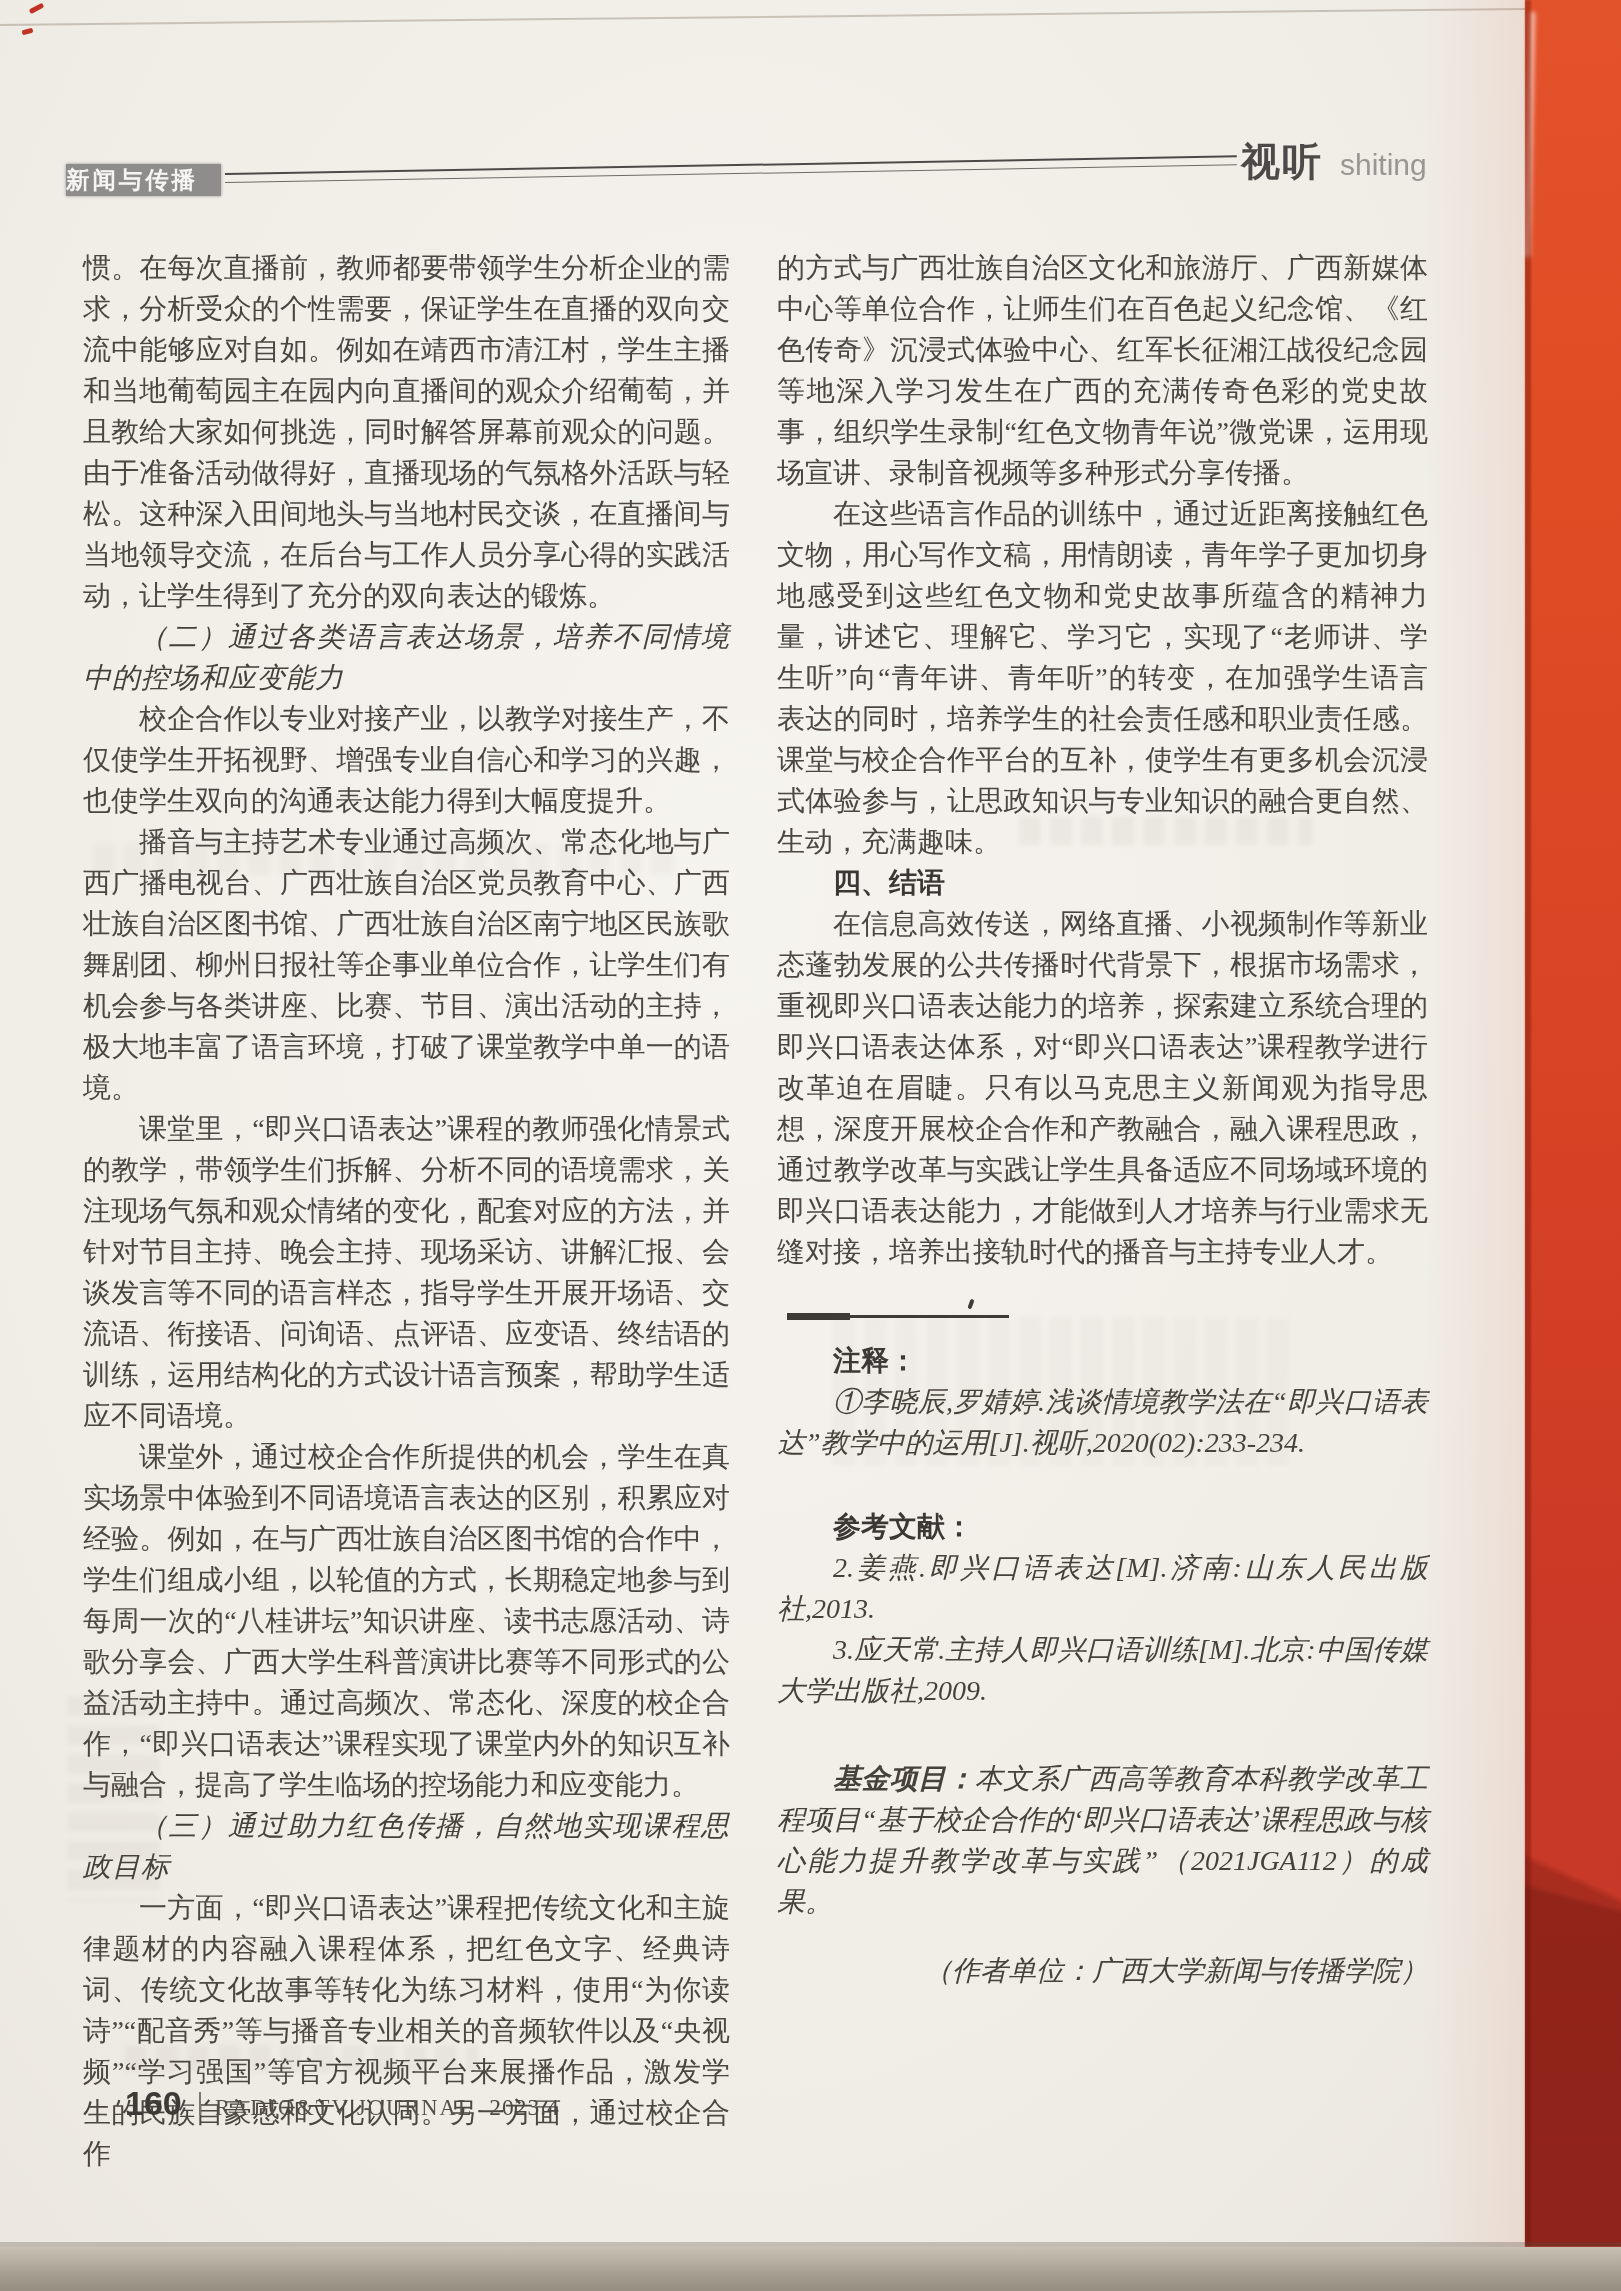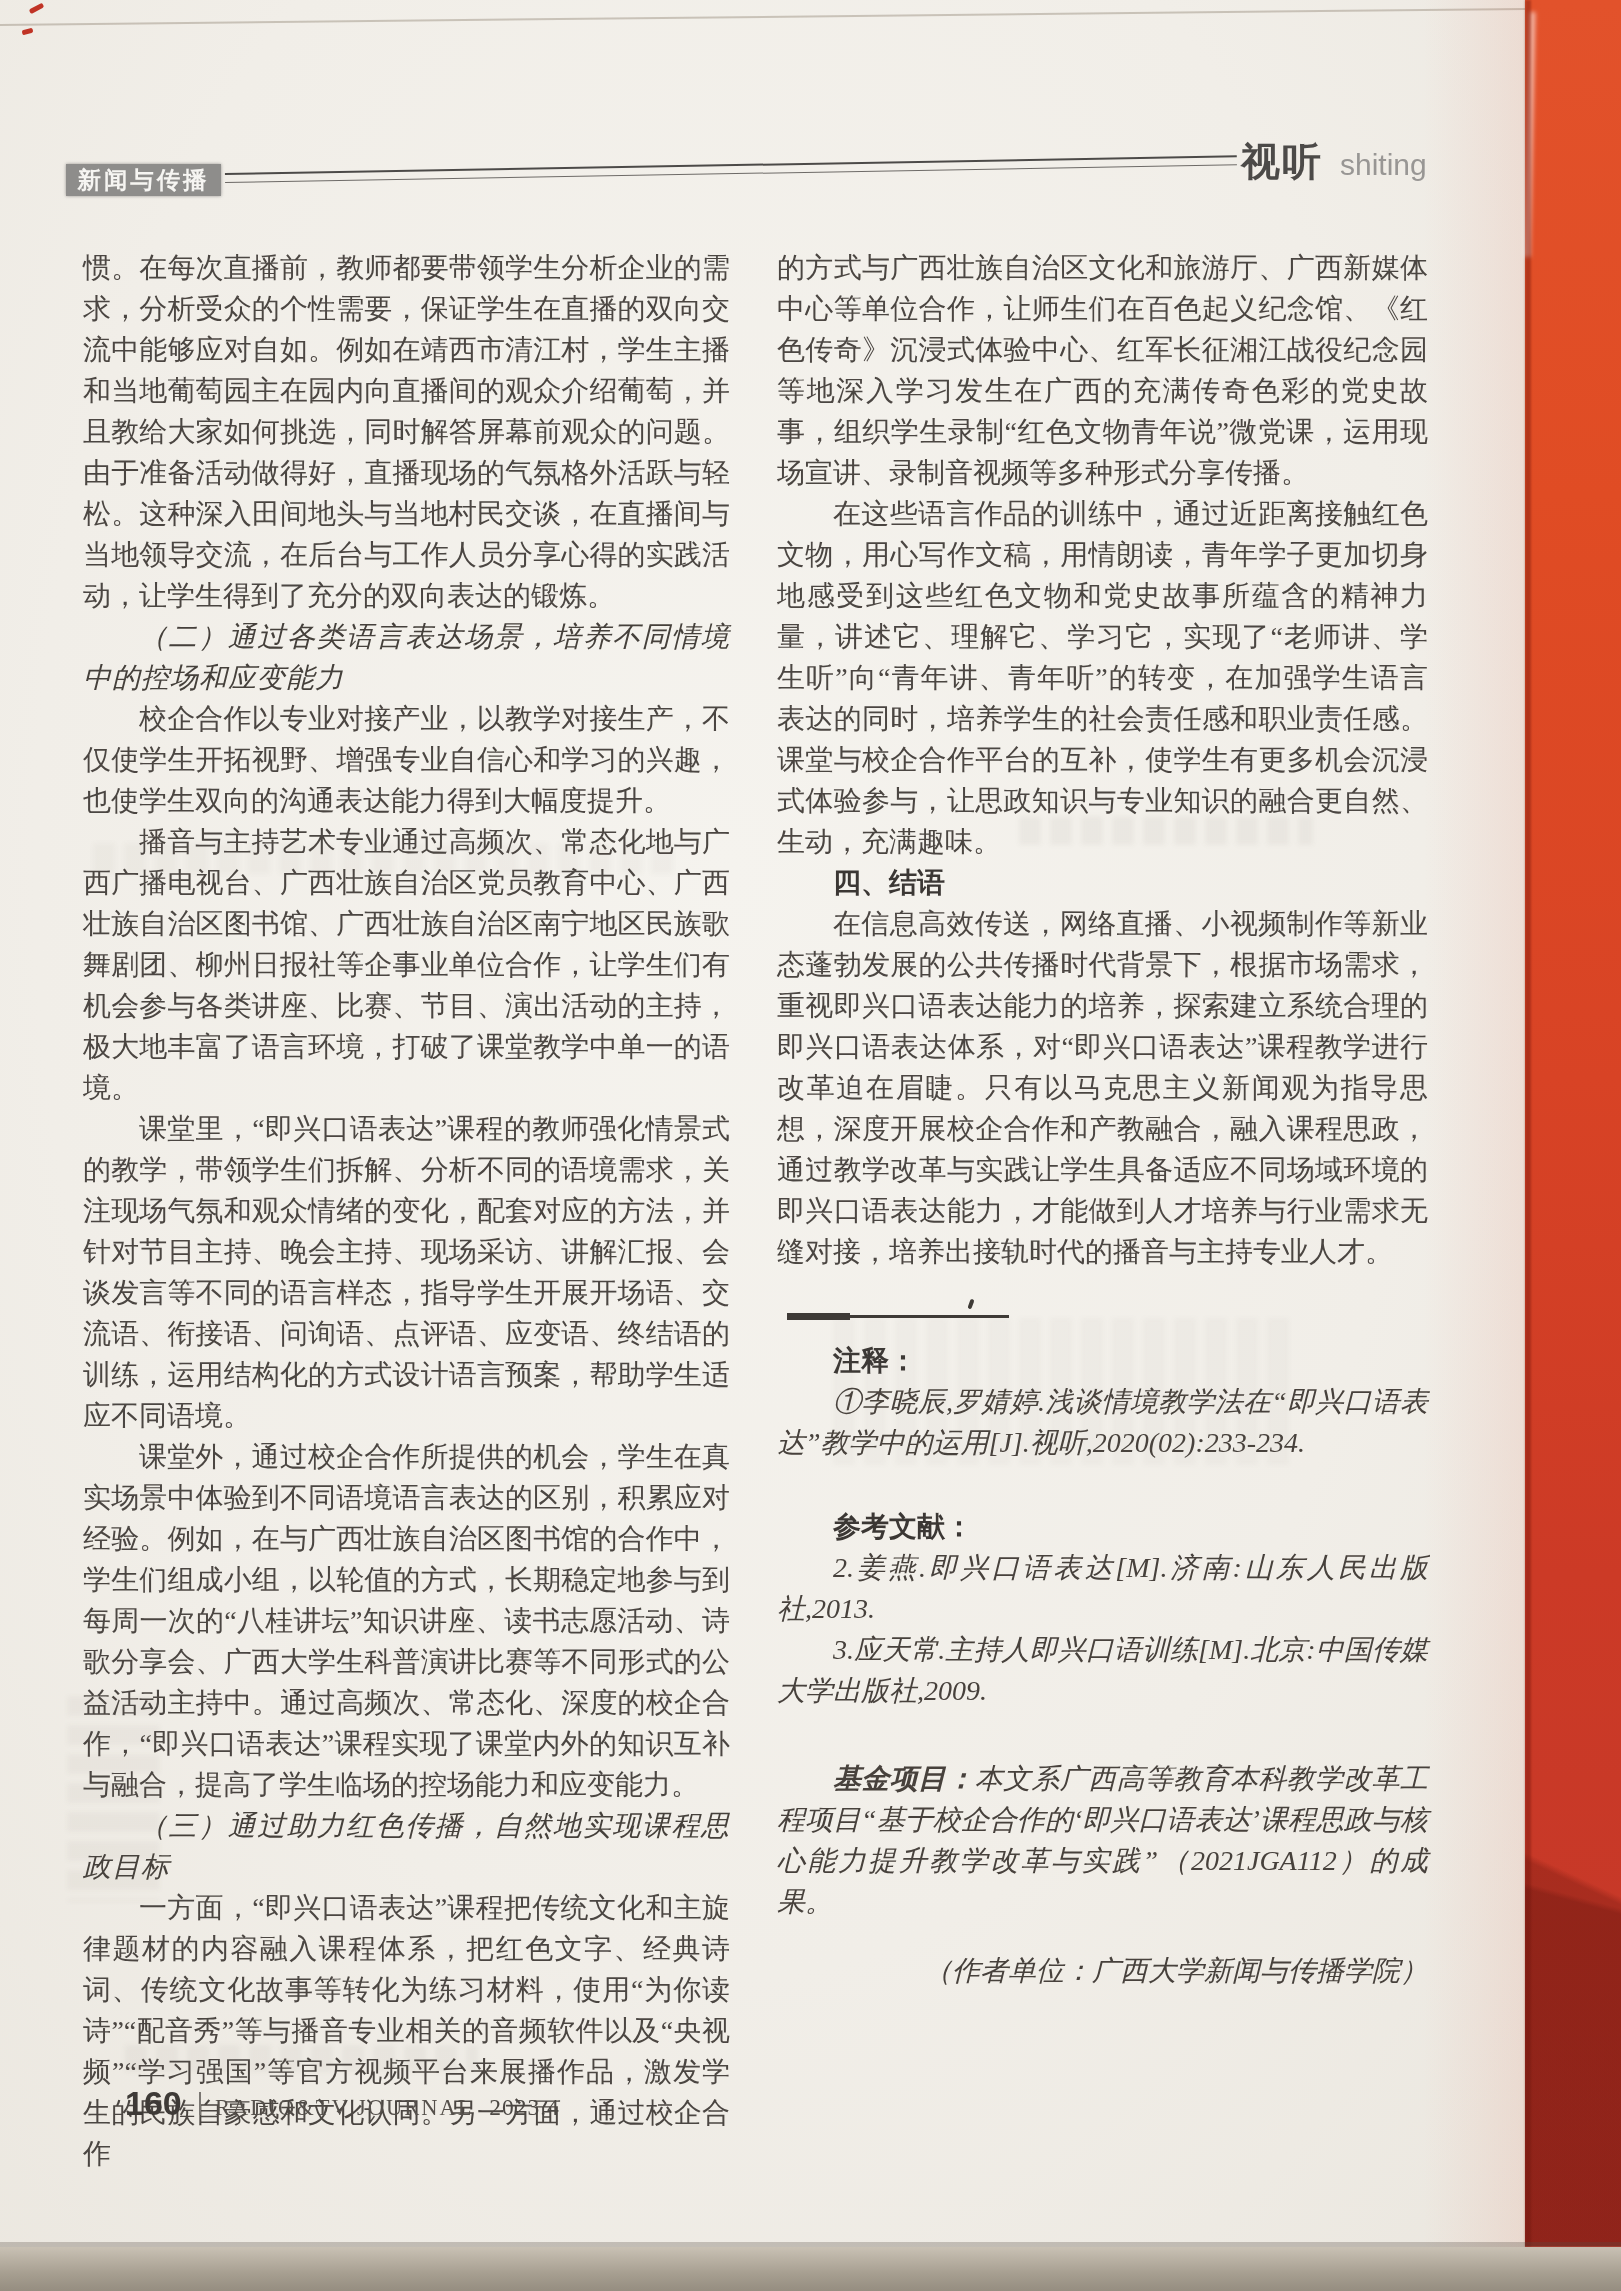--- a/index.html
+++ b/index.html
@@ -13,21 +13,21 @@
   .top-edge-line{position:absolute;left:-9.8px;top:23.5px;width:1666px;height:2px;
     background:rgba(150,140,125,.45);transform:rotate(-0.6deg);transform-origin:left center;}
   .speck{position:absolute;background:#c03325;border-radius:2px;}
   .s1{left:29px;top:5.9px;width:14.7px;height:4.9px;transform:rotate(-28deg);}
   .s2{left:21.6px;top:29px;width:10.8px;height:4.9px;transform:rotate(-15deg);}
 
   
   .badge{
     position:absolute;left:66px;top:164px;width:155px;height:32px;
     background:#8e8d8b;color:#f6f5f2;font-family:"Liberation Sans","DejaVu Sans",sans-serif;
-    font-weight:bold;font-size:23.5px;line-height:32px;text-align:center;letter-spacing:2.9px;
+    font-weight:bold;font-size:23.5px;line-height:32px;letter-spacing:2.9px;
     box-shadow:0 0 2.9px rgba(90,88,86,.6);
   }
   .rule{
     position:absolute;left:225px;top:173px;width:1012px;height:6.9px;
     border-top:2.5px solid #4c4a48;border-bottom:1.5px solid #6d6a67;
     transform:rotate(-1.0deg);transform-origin:left center;
   }
   .journal-mark{position:absolute;left:1241px;top:135px;white-space:nowrap;}
   .journal-mark .cn{font-weight:bold;font-size:39px;color:#4c4a48;letter-spacing:2px;}
   .journal-mark .en{font-family:"Liberation Sans","DejaVu Sans",sans-serif;font-size:30px;color:#989694;margin-left:17px;}

